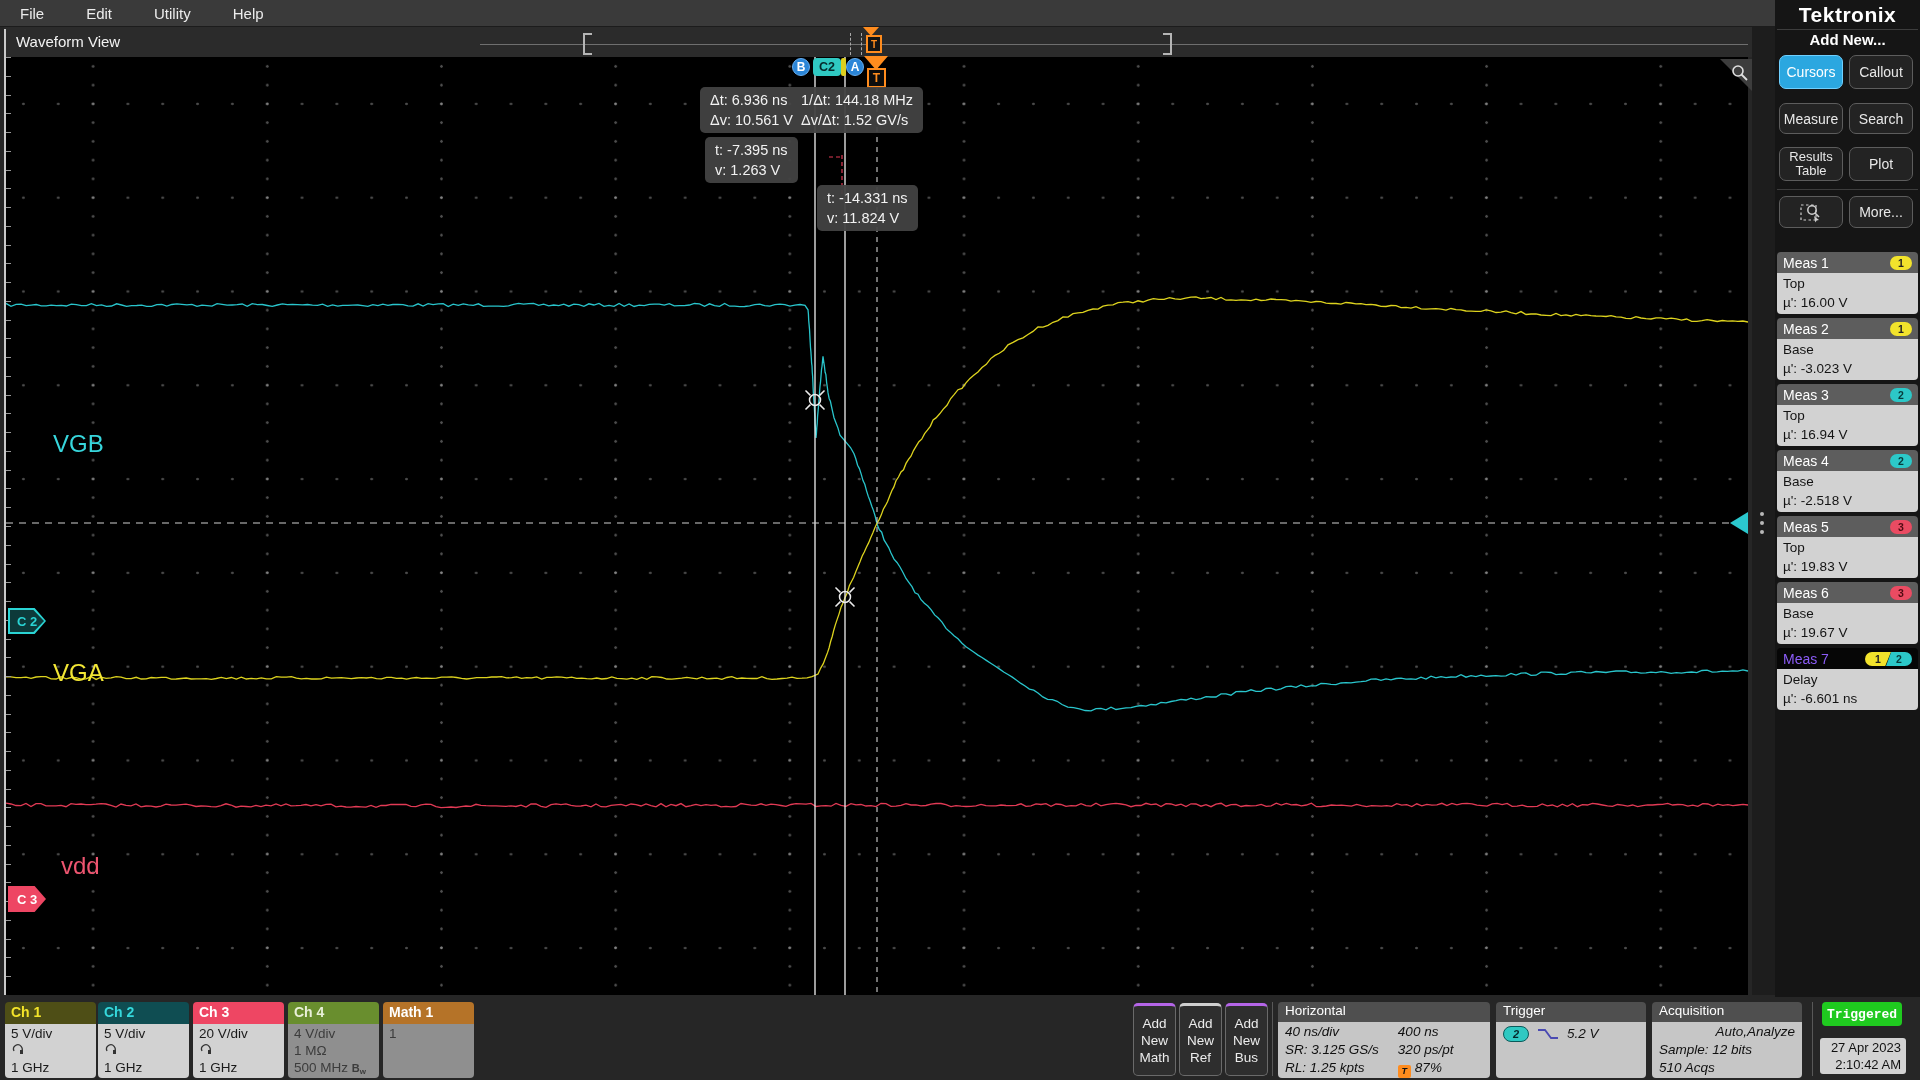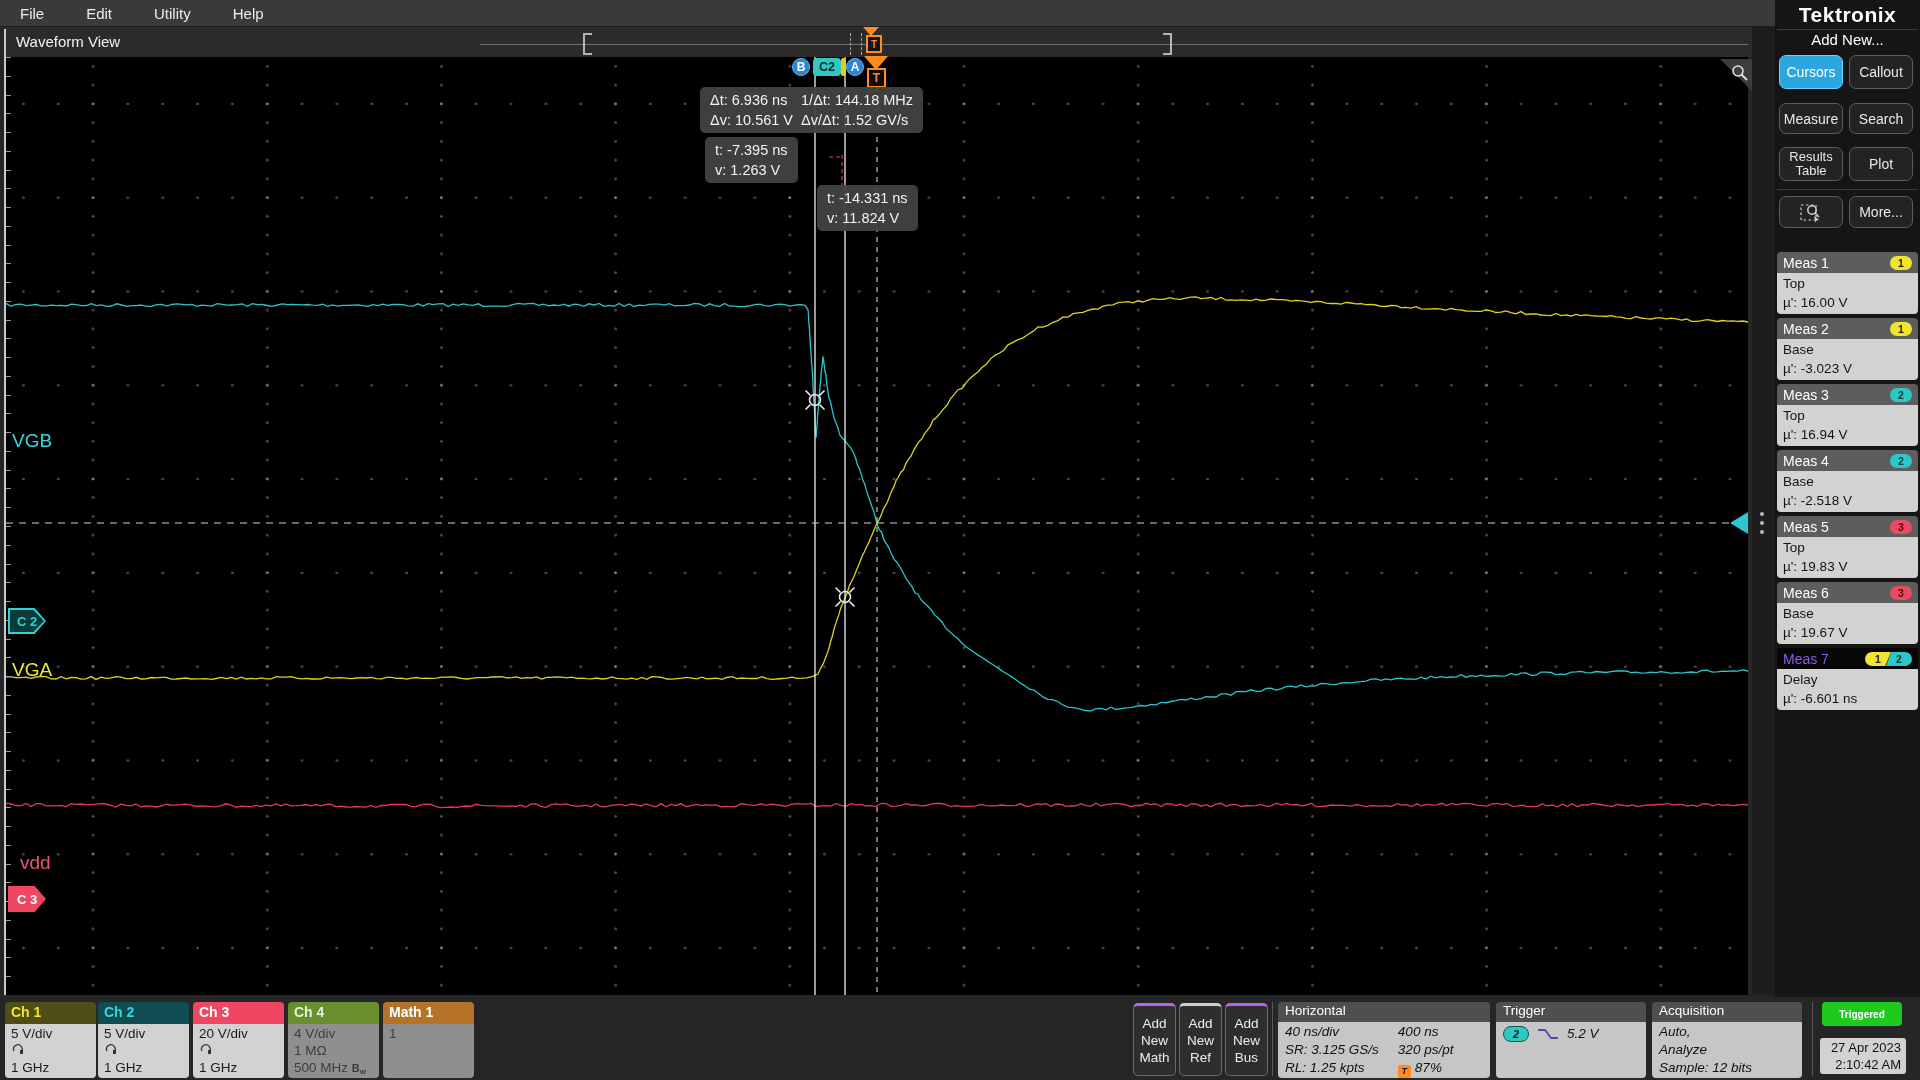--- a/index.html
+++ b/index.html
@@ -53,42 +53,42 @@
   .bigT-box { left:867px; top:68px; width:19px; height:20px; background:#0d0d0d;
               border:2px solid #ff8c1e; color:#ff8c1e; font-size:12px; font-weight:bold;
               display:flex; align-items:center; justify-content:center; }
 
   
   .tip { background:rgba(66,66,66,.95); border-radius:5px; color:#f2f2f2;
          font-size:14.5px; line-height:20px; padding:3px 10px; white-space:nowrap; }
   .tipgrid { display:grid; grid-template-columns:auto auto; column-gap:8px; }
 
   
-  .wlabel { font-size:19px; }
+  .wlabel { font-size:24px;margin-left:41px; }
   .pent { width:38px; height:26px;
           clip-path:polygon(0 0, 70% 0, 100% 50%, 70% 100%, 0 100%); }
   .pent .inner { position:absolute; left:2px; top:2px; width:34px; height:22px;
           clip-path:polygon(0 0, 69% 0, 100% 50%, 69% 100%, 0 100%);
           display:flex; align-items:center; justify-content:center;
           font-size:13px; font-weight:bold; }
 
   
   .corner { left:1720px; top:59px; width:0; height:0; border-left:40px solid transparent;
             border-top:40px solid #3d3d3d; }
 
   
   .gutter { left:1752px; top:27px; width:23px; height:968px; background:#1d1d1d; }
   .gdot { width:4px; height:4px; border-radius:50%; background:#b8b8b8; left:1760px; }
 
   
   .sidebar { left:1775px; top:0; width:145px; height:997px; background:#151515; }
   .brand { left:1779px; top:3px; width:137px; text-align:center; color:#fff;
            font-size:21px; font-weight:bold; letter-spacing:.5px; }
   .addnew { left:1779px; top:31px; width:137px; text-align:center; color:#fff;
-            font-size:15px; font-weight:normal; }
+            font-size:15px; font-weight:bold; }
   .sdiv { left:1777px; width:141px; height:1px; background:#3d3d3d; }
   .sbtn { width:64px; background:#232323; border:1px solid #5d5d5d; border-radius:7px;
           color:#e8e8e8; font-size:14px; display:flex; align-items:center;
           justify-content:center; text-align:center; cursor:pointer; }
   .sbtn.active { background:#2ba7e0; border-color:#6fd0ff; color:#fff; }
   .sbtn.two { font-size:13px; line-height:14px; }
 
   
   .meas { left:1777px; width:141px; height:62px; border-radius:4px; overflow:hidden; }
   .meas .hd { height:21px; background:#5d5d5d; color:#fff; font-size:14px;
@@ -121,22 +121,22 @@
                line-height:18px; padding:1px 7px 0;font-style:italic; }
   .hrow { display:grid; grid-template-columns:57% 43%; }
   .trow { display:flex; align-items:center; gap:8px; }
   .srcpill { width:26px; height:16px; border-radius:9px; background:#2fc9c2; border:1px solid #0a5a5a;
              color:#05282a; font-size:11px; font-weight:bold; display:flex;
              align-items:center; justify-content:center; }
   .tmini { display:inline-flex; width:13px; height:13px; background:#ff8c1e; border-radius:2px;
            color:#111; font-size:9px; font-weight:bold; align-items:center;
            justify-content:center; margin-right:4px; vertical-align:-2px; }
   .trigbtn { left:1822px; top:1002px; width:80px; height:24px; background:#1fca1f;
-             border-radius:4px; color:#fff; font-size:10px; font-weight:bold;
-             display:flex; align-items:center; justify-content:center; }
+             border-radius:4px; color:#fff; font-size:13px; font-weight:bold;
+             display:flex; align-items:center; justify-content:center;font-family:Liberation Mono, monospace; }
   .datetime { left:1820px; top:1038px; width:86px; height:36px; background:#d2d2d2;
               border-radius:3px; color:#111; font-size:13px; line-height:17px;
               text-align:right; padding:1px 5px 0; }
 </style>
 </head>
 <body>
 
 <div class="abs menubar">
   <span>File</span>
   <span>Edit</span>
@@ -429,21 +429,21 @@
         <polyline points="1,3 8,3 14,11 21,11" stroke="#4a4ab2" stroke-width="1.8" fill="none"></polyline>
       </svg>
       <span>5.2 V</span>
     </div>
   </div>
 </div>
 
 <div class="abs panel" style="left:1652px; width:150px;">
   <div class="hd">Acquisition</div>
   <div class="bd">
-    <div style="display:flex; justify-content:flex-end;flex-direction:column;">
+    <div style="display:flex; justify-content:flex-end;">
         <span>Auto,</span>
         <span>Analyze</span>
       </div>
     <div>Sample: 12 bits</div>
     <div>510 Acqs</div>
   </div>
 </div>
 
 <div class="abs vdiv" style="left:1812px"></div>
 

